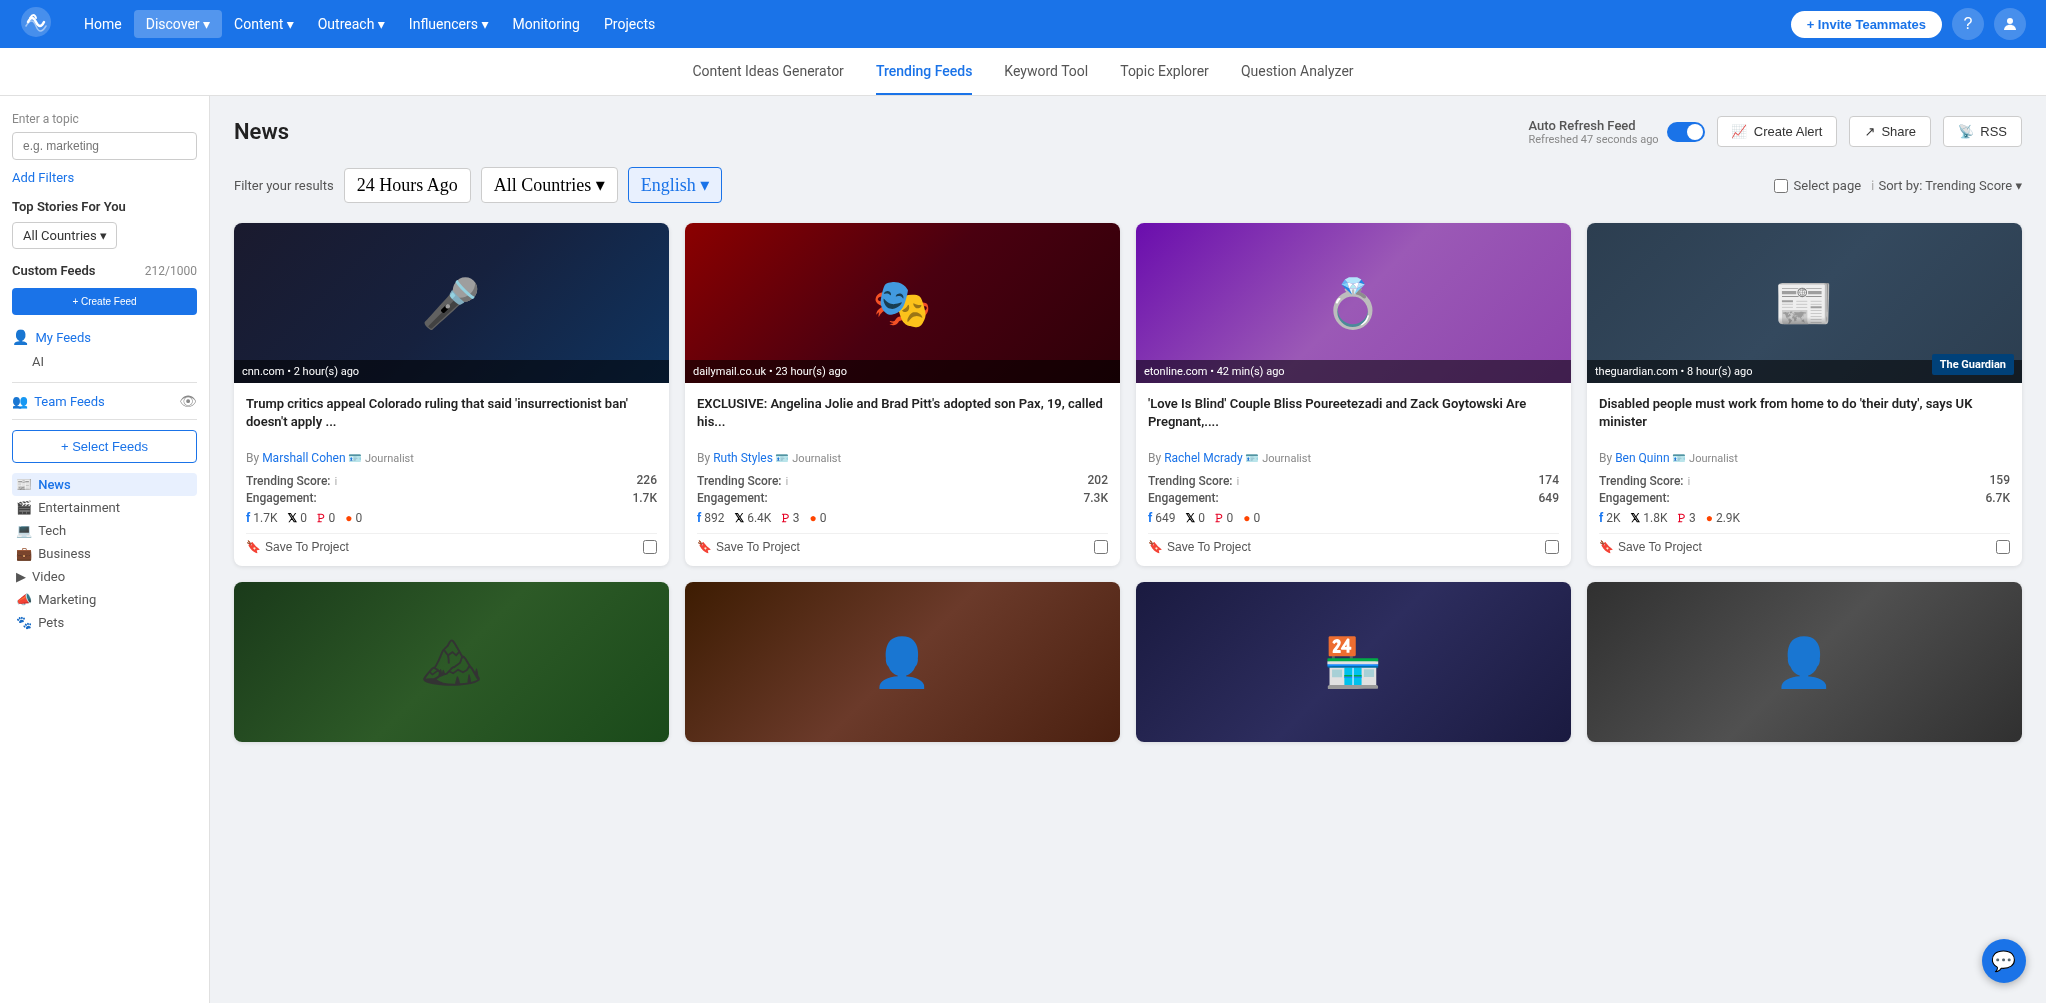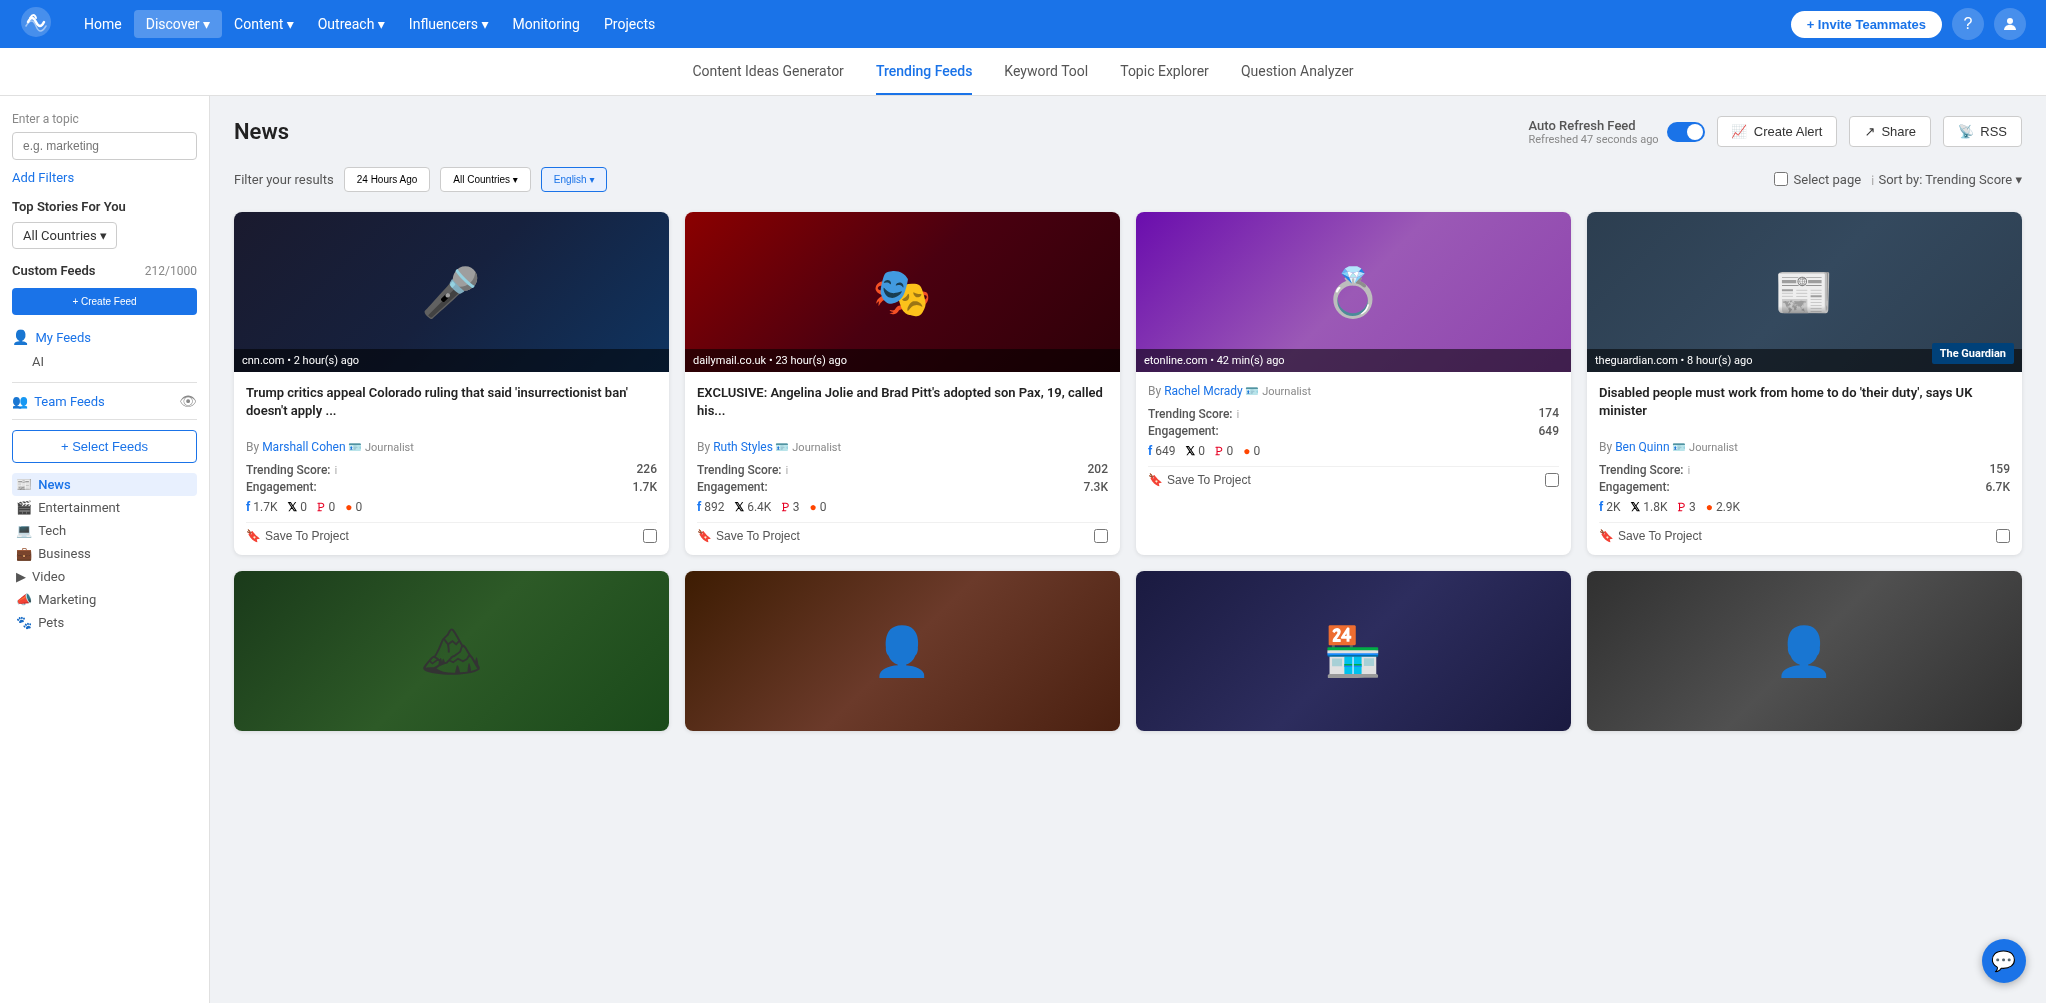--- a/index.html
+++ b/index.html
@@ -186,27 +186,27 @@
 
     
     .filter-bar { display: flex; align-items: center; gap: 10px; margin-bottom: 20px; justify-content: space-between; }
     .filter-left { display: flex; align-items: center; gap: 10px; }
     .filter-label { font-size: 13px; color: #555; }
     .filter-btn {
       border: 1px solid #ccc;
       background: #fff;
       border-radius: 4px;
       padding: 6px 12px;
-      font-size: 10px;
-      cursor: pointer;
-      display: flex; gap: 5px;
+      font-size: 18px;
+      cursor: pointer;
+      display: flex; gap: 5px; font-family: Liberation Serif, serif;
     }
     .filter-btn.active { border-color: #1a73e8; color: #1a73e8; background: #e8f0fe; }
     .filter-right { display: flex; align-items: center; gap: 10px; }
-    .select-page-row { display: flex; align-items: flex-start; gap: 6px; font-size: 13px; color: #555; }
+    .select-page-row { display: flex; align-items: flex-end; gap: 6px; font-size: 13px; color: #555; }
     .select-page-checkbox { width: 14px; height: 14px; border: 1px solid #ccc; }
     .sort-btn { font-size: 13px; color: #555; cursor: pointer; display: flex; align-items: center; gap: 4px; }
 
     
     .cards-grid {
       display: grid;
       grid-template-columns: repeat(4, 1fr);
       gap: 16px;
     }
     .card {
@@ -551,20 +551,21 @@
       </div>
 
       <div class="card">
         <div class="card-image-wrapper card-img-blind">
           <div style="width:100%;height:100%;display:flex;align-items:center;justify-content:center;font-size:48px;">💍</div>
           <div class="card-source-overlay">
             <span>etonline.com</span> • <span>42 min(s) ago</span>
           </div>
         </div>
         <div class="card-body">
+          <div class="card-title">'Love Is Blind' Couple Bliss Poureetezadi and Zack Goytowski Are Pregnant,....</div>
           <div class="card-author">By <a>Rachel Mcrady</a> <span style="color:#888;font-size:11px;">🪪 <span>Journalist</span></span></div>
           <div class="card-stats">
             <div class="card-stat-row">
               <span class="card-stat-label">Trending Score: <span class="info-icon">ℹ</span></span>
               <span class="card-stat-value">174</span>
             </div>
             <div class="card-stat-row">
               <span class="card-stat-label">Engagement:</span>
               <span class="card-stat-value">649</span>
             </div>

